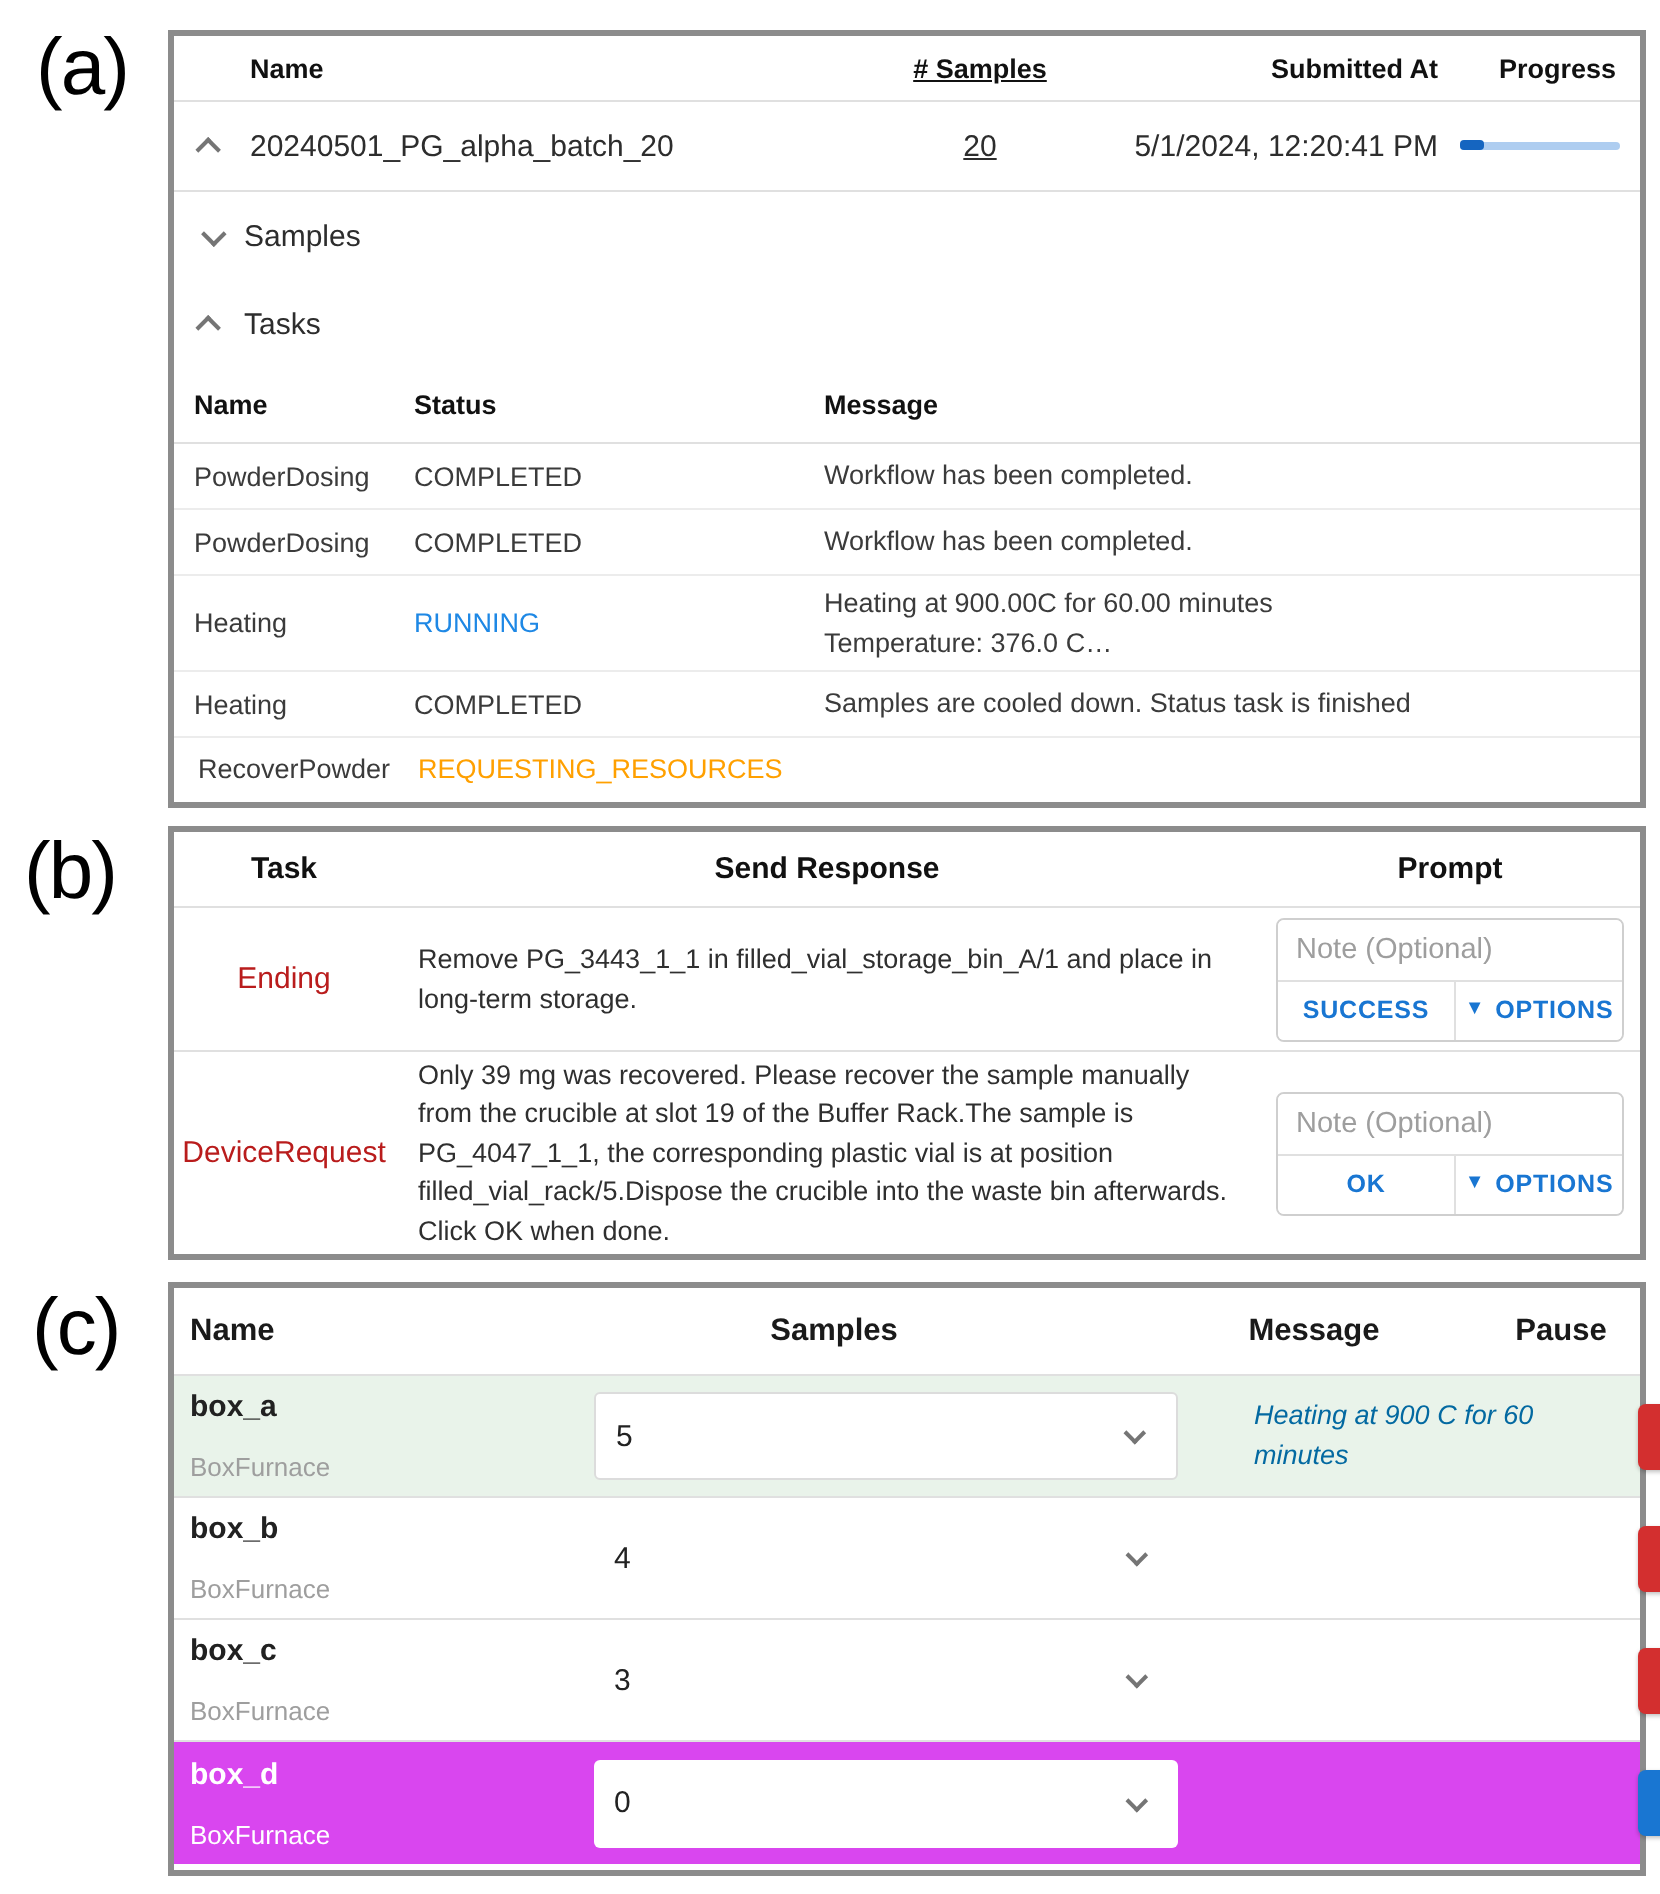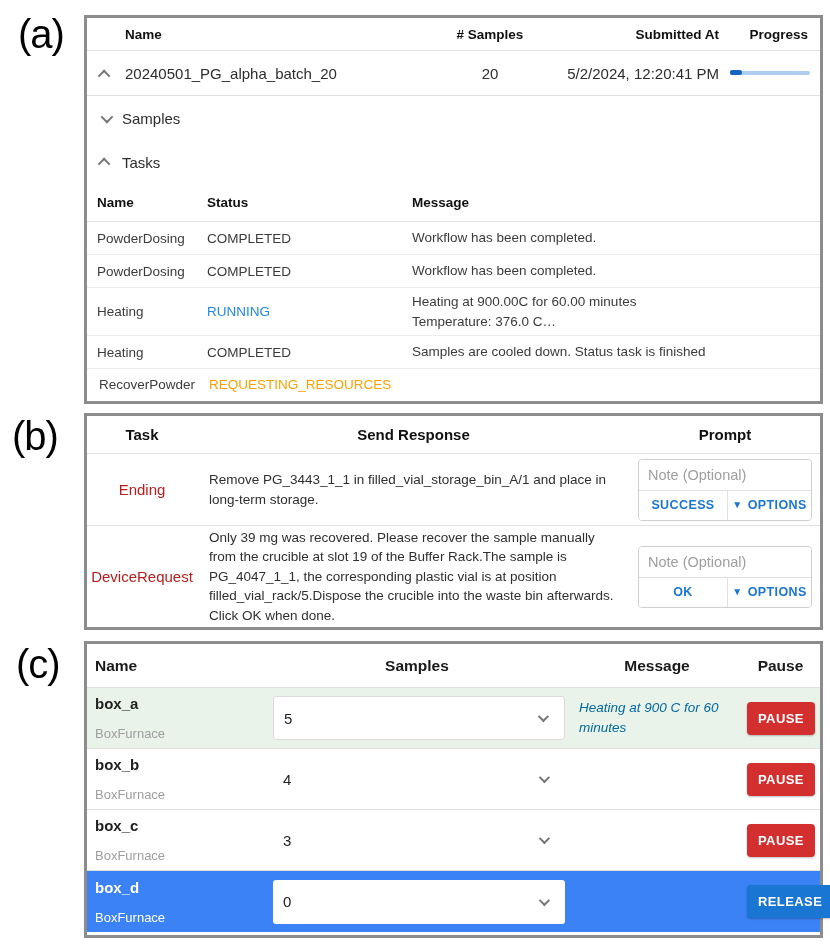--- a/index.html
+++ b/index.html
@@ -9,21 +9,21 @@
 
   .panel-label { position:absolute; font-size:40px; color:#000; letter-spacing:-1px; }
   .panel { position:absolute; left:84px; width:739px; border:3px solid #8c8c8c; background:#fff; }
 
   
   #panel-a { top:15px; height:389px; }
   .pa-grid { display:grid; grid-template-columns:36px 1fr 130px 170px 95px; align-items:center; }
   .pa-head { height:33px; border-bottom:1px solid #e0e0e0; font-weight:bold; font-size:13.5px; color:#111; }
   .pa-row  { height:45px; border-bottom:1px solid #e0e0e0; font-size:15px; color:#2d2d2d; }
   .col-name { padding-left:2px; }
-  .col-center { text-align:center; }
+  .col-center { text-align:center;text-decoration:underline; }
   .col-right { text-align:right; padding-right:6px; }
   .col-prog { display:flex; justify-content:flex-end; padding-right:10px; }
   .progress-track { width:80px; height:4px; background:#aecdf0; border-radius:2px; position:relative; align-self:center; }
   .progress-fill { position:absolute; left:0; top:-1px; height:5px; background:#1565c0; border-radius:2px; }
 
   .section-row { height:44px; display:flex; align-items:center; gap:12px; padding-left:14px; font-size:15px; color:#2d2d2d; }
 
   .chev { display:inline-block; width:9px; height:9px; border-right:2px solid #757575; border-bottom:2px solid #757575; }
   .chev.down { transform:rotate(45deg) translateY(-2px); }
   .chev.up { transform:rotate(-135deg) translateY(-2px); }
@@ -60,24 +60,24 @@
     font-size:12.5px; font-weight:bold; color:#1976d2; letter-spacing:.4px; cursor:pointer; background:#fff; }
   .tri-down { font-size:10px; color:#1976d2; line-height:1; }
 
   
   #panel-c { top:641px; height:297px; }
   .pc-grid { display:grid; grid-template-columns:180px 300px 180px 1fr; align-items:center; }
   .pc-head { height:44px; border-bottom:1px solid #e0e0e0; font-weight:bold; font-size:15.5px; color:#1a1a1a; }
   .pc-head .h-name { padding-left:8px; }
   .pc-head .h-center { text-align:center; }
   .pc-head .h-pause { text-align:center; padding-right:6px; font-weight:600; }
-  .pc-row { height:61px; border-bottom:1px solid #e0e0e0; }
+  .pc-row { height:61px; border-bottom:1px solid #e0e0e0;gap:24px; }
   .pc-row:last-child { border-bottom:none; }
   .pc-row.green { background:#e9f3ea; }
-  .pc-row.orange { background:#3b82f6; }
+  .pc-row.orange { background:#d946ef; }
   .pc-row.orange .dev-name, .pc-row.orange .dev-type { color:#fff; }
   .dev-cell { padding-left:8px; }
   .dev-name { font-size:15px; font-weight:600; color:#212121; }
   .dev-type { font-size:13px; color:#9e9e9e; margin-top:14px; }
   .sel { position:relative; margin-left:6px; width:292px; height:44px; display:flex; align-items:center;
     font-size:15px; color:#222; padding-left:10px; cursor:pointer; }
   .sel.boxed { background:#fff; border:1px solid #dcdcdc; border-radius:3px; }
   .sel.plain { background:transparent; border:none; }
   .sel .chev { position:absolute; right:18px; width:8px; height:8px; border-color:#757575; }
   .pc-msg { font-size:13.5px; color:#0369a1; line-height:1.5; padding-left:12px; padding-right:28px;font-style:italic; }
@@ -103,21 +103,21 @@
       <div class="col-name">Name</div>
       <div class="col-center"># Samples</div>
       <div class="col-right">Submitted At</div>
       <div class="col-right" style="padding-right:12px;">Progress</div>
     </div>
 
     <div class="pa-grid pa-row">
       <div style="text-align:center;"><span class="chev up"></span></div>
       <div class="col-name">20240501_PG_alpha_batch_20</div>
       <div class="col-center">20</div>
-      <div class="col-right">5/2/2024, 12:20:41 PM</div>
+      <div class="col-right">5/1/2024, 12:20:41 PM</div>
       <div class="col-prog">
         <div class="progress-track">
             <div class="progress-fill" style="width: 15%;"></div>
           </div>
       </div>
     </div>
 
     <div class="section-row">
       <span class="chev down"></span>
       <span>Samples</span>

